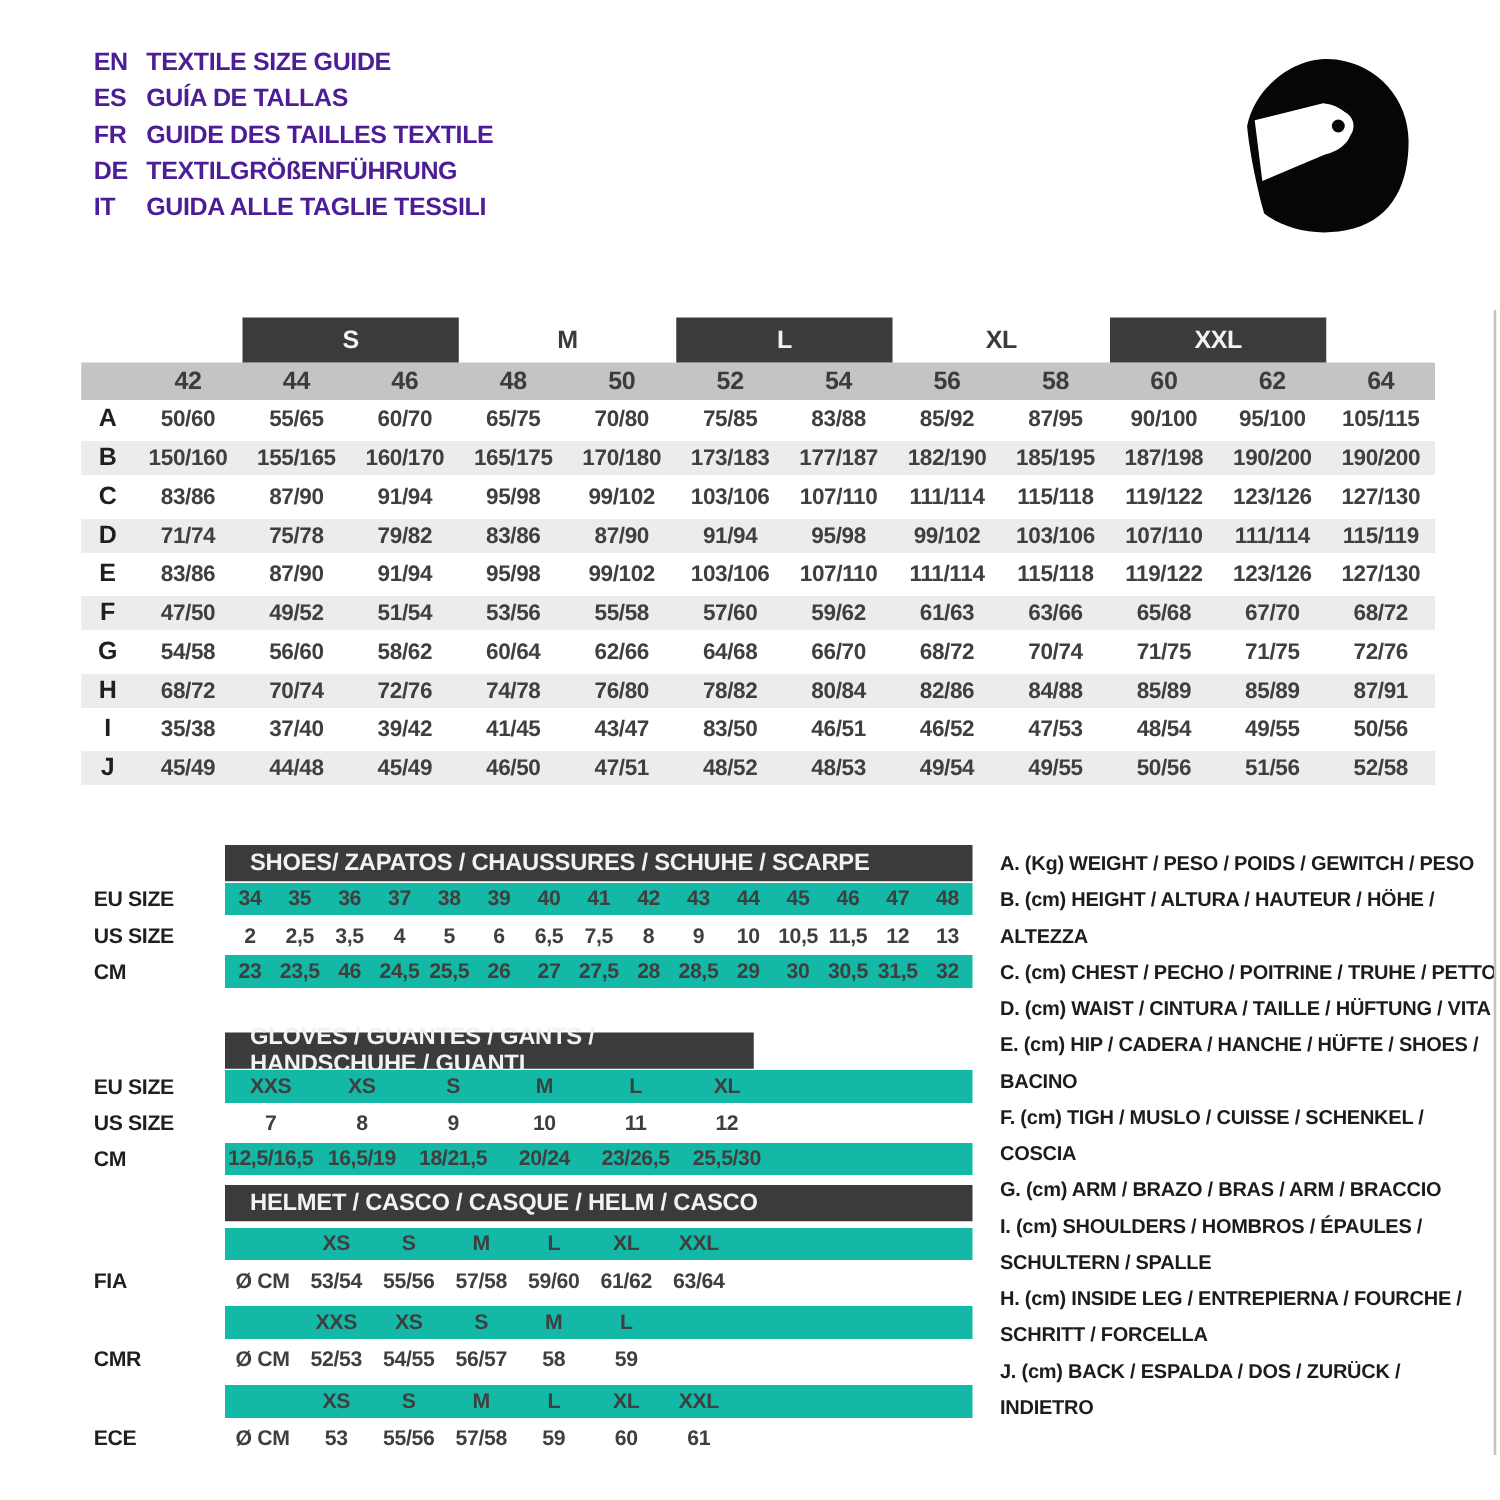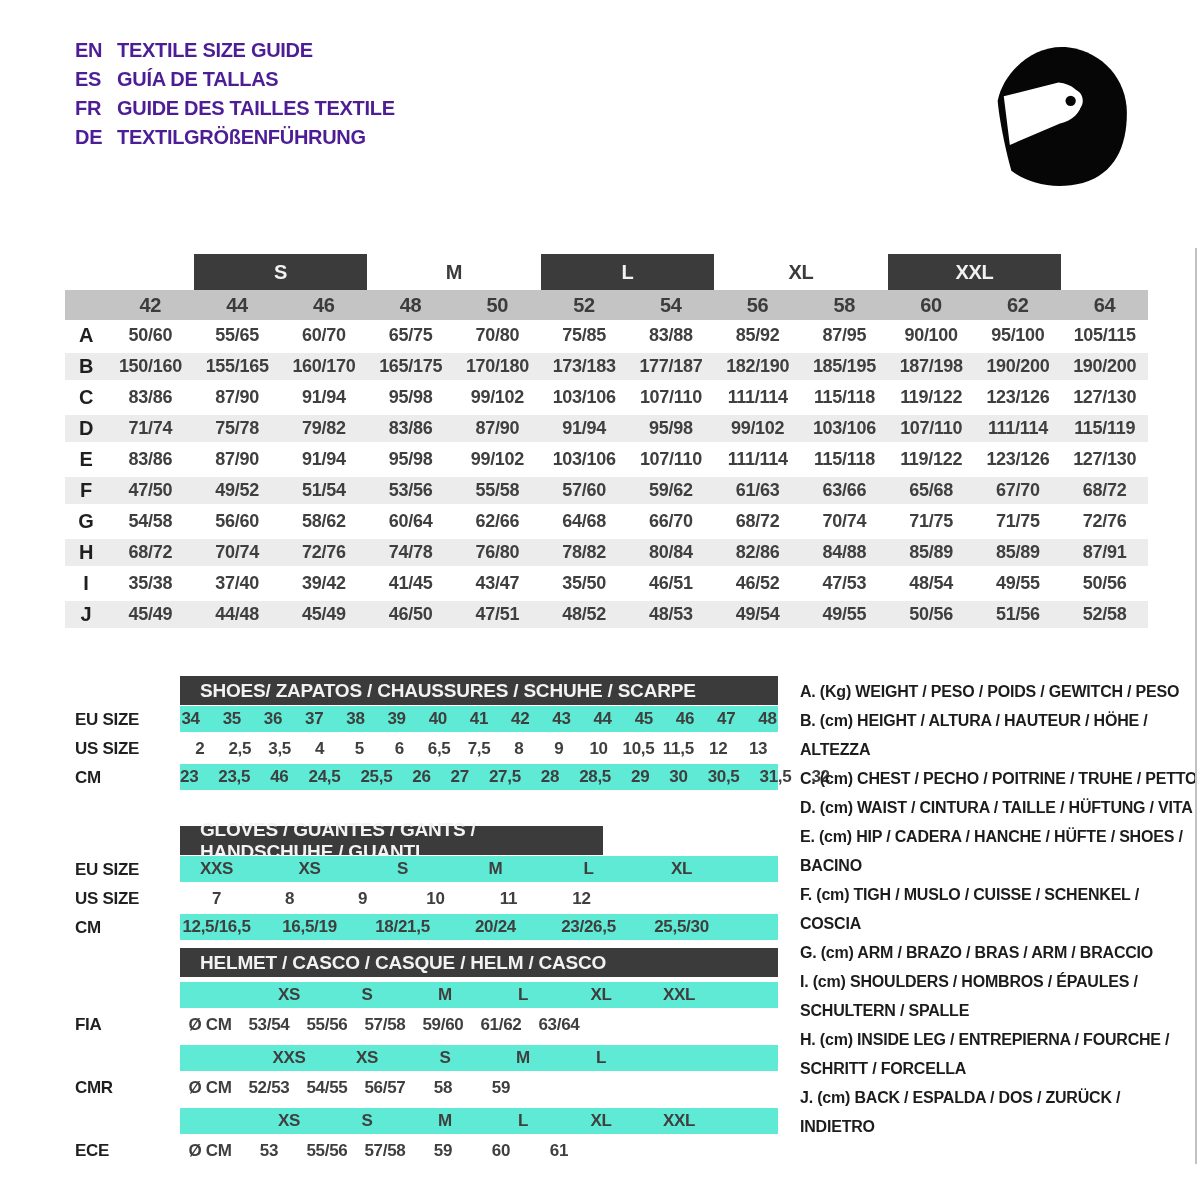--- a/index.html
+++ b/index.html
@@ -41,21 +41,21 @@
   
   .subsection { left:75px; width:1073px; }
   .subrow { display:flex; }
   .side-col { width:105px; flex:0 0 105px; display:flex; align-items:center; font-size:17px; color:#1f1f1f; }
   .title-bar {
     width:598px; height:29px; background:#3b3b3b; color:#f2f2f2;
     font-size:19px; display:flex; align-items:center; padding-left:20px; letter-spacing:-0.2px;
   }
   .title-bar.narrow { width:423px; }
   .cells { width:598px; height:29px; display:grid; }
-  .cells.striped { background:#5eead4; background-clip:padding-box; border-top:1px solid transparent; border-bottom:2px solid transparent;gap:20px; }
+  .cells.striped { background:#14b8a6; background-clip:padding-box; border-top:1px solid transparent; border-bottom:2px solid transparent; }
   .grid15 { grid-template-columns:repeat(15,1fr); }
   .grid6  { grid-template-columns:repeat(6,73px) 1fr; }
   .grid7  { grid-template-columns:60px repeat(6,58px) 1fr; }
   .cells .cell { font-size:17px; }
   .gap-top { margin-top:4px; }
 
   
   .legend { left:800px; top:677px; width:398px; }
   .legend-item { font-size:16px; line-height:29px; color:#1c1c1c; letter-spacing:-0.2px; }
 
@@ -73,20 +73,24 @@
       <div class="lang-code">ES</div>
       <div class="lang-title">GUÍA DE TALLAS</div>
     </div>
     <div class="lang-row">
       <div class="lang-code">FR</div>
       <div class="lang-title">GUIDE DES TAILLES TEXTILE</div>
     </div>
     <div class="lang-row">
       <div class="lang-code">DE</div>
       <div class="lang-title">TEXTILGRÖßENFÜHRUNG</div>
+    </div>
+    <div class="lang-row">
+      <div class="lang-code">IT</div>
+      <div class="lang-title">GUIDA ALLE TAGLIE TESSILI</div>
     </div>
   </div>
 
 <div class="abs helmet-logo">
   <svg viewBox="0 0 100 100" width="164" height="152" aria-hidden="true">
     <path fill="#060606" d="M56 5
       C 78 8, 94 26, 94 48
       C 94 70, 86 88, 65 94
       C 46 99, 28 94, 18 86
       C 14 72, 10 52, 9 40
@@ -245,21 +249,21 @@
         <div class="cell">85/89</div>
         <div class="cell">87/91</div>
       </div>
       <div class="main-row grid13">
         <div class="row-label">I</div>
         <div class="cell">35/38</div>
         <div class="cell">37/40</div>
         <div class="cell">39/42</div>
         <div class="cell">41/45</div>
         <div class="cell">43/47</div>
-        <div class="cell">35/50</div>
+        <div class="cell">83/50</div>
         <div class="cell">46/51</div>
         <div class="cell">46/52</div>
         <div class="cell">47/53</div>
         <div class="cell">48/54</div>
         <div class="cell">49/55</div>
         <div class="cell">50/56</div>
       </div>
       <div class="main-row grid13 striped">
         <div class="row-label">J</div>
         <div class="cell">45/49</div>

